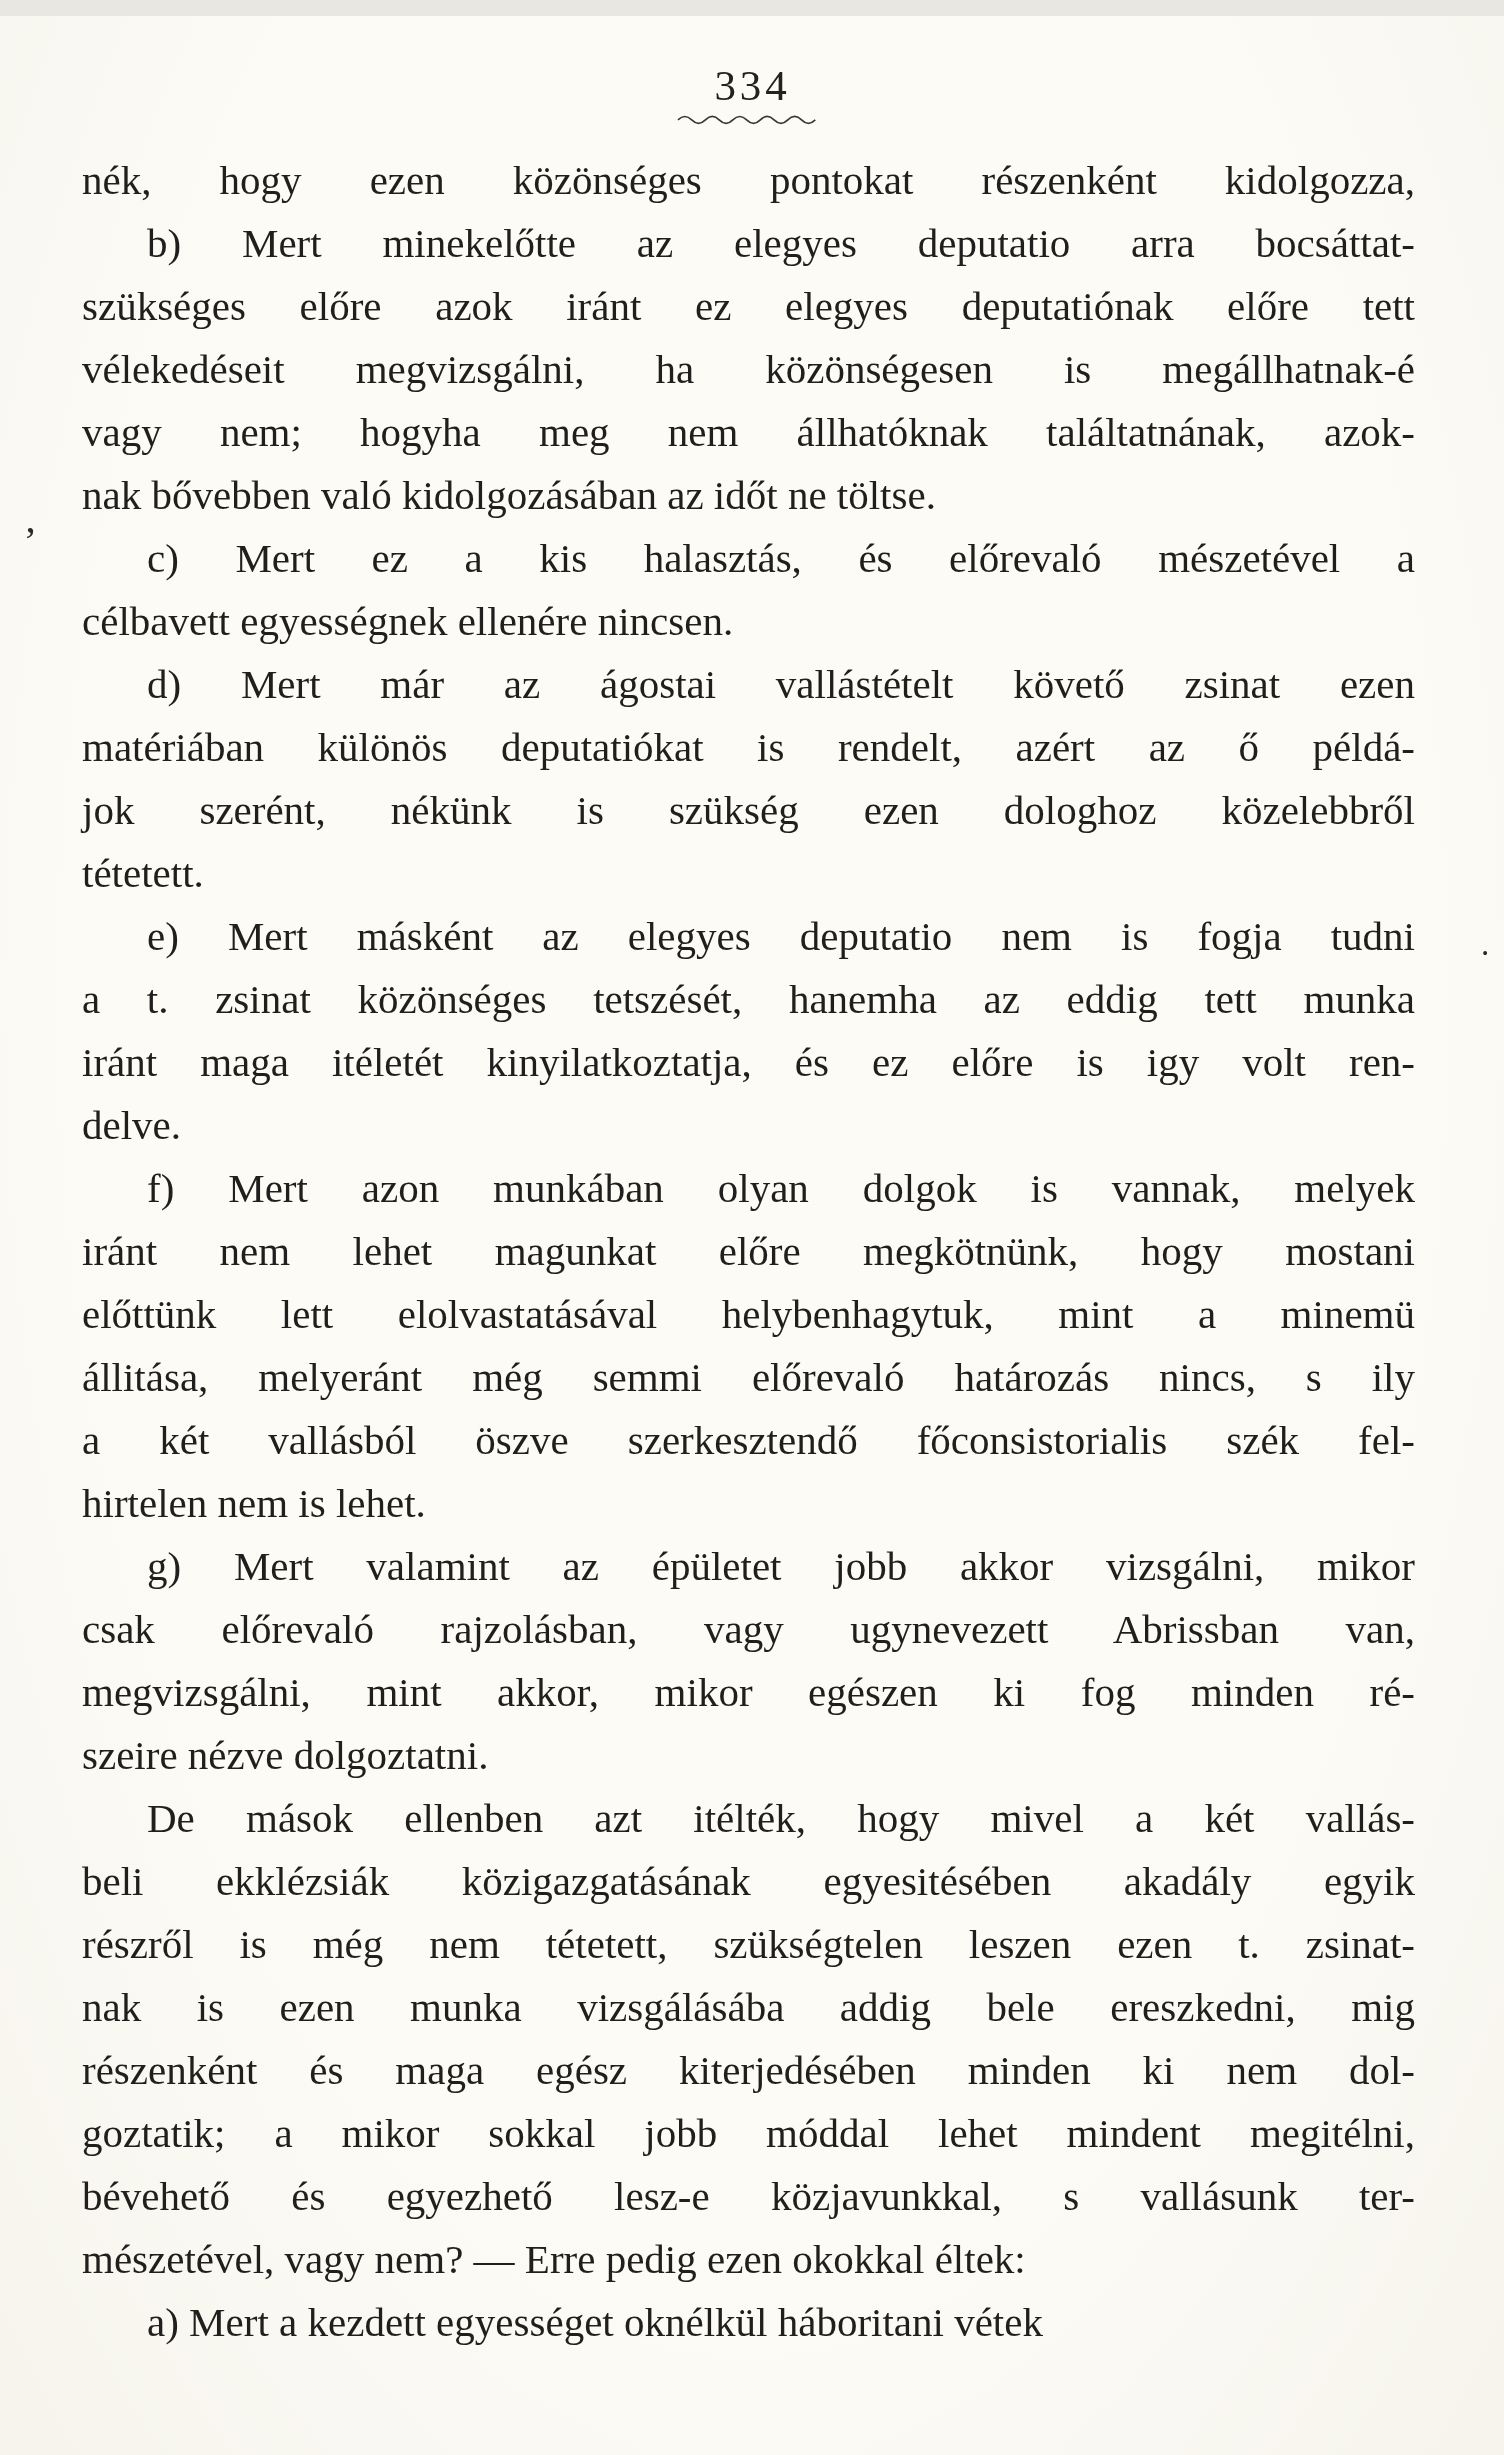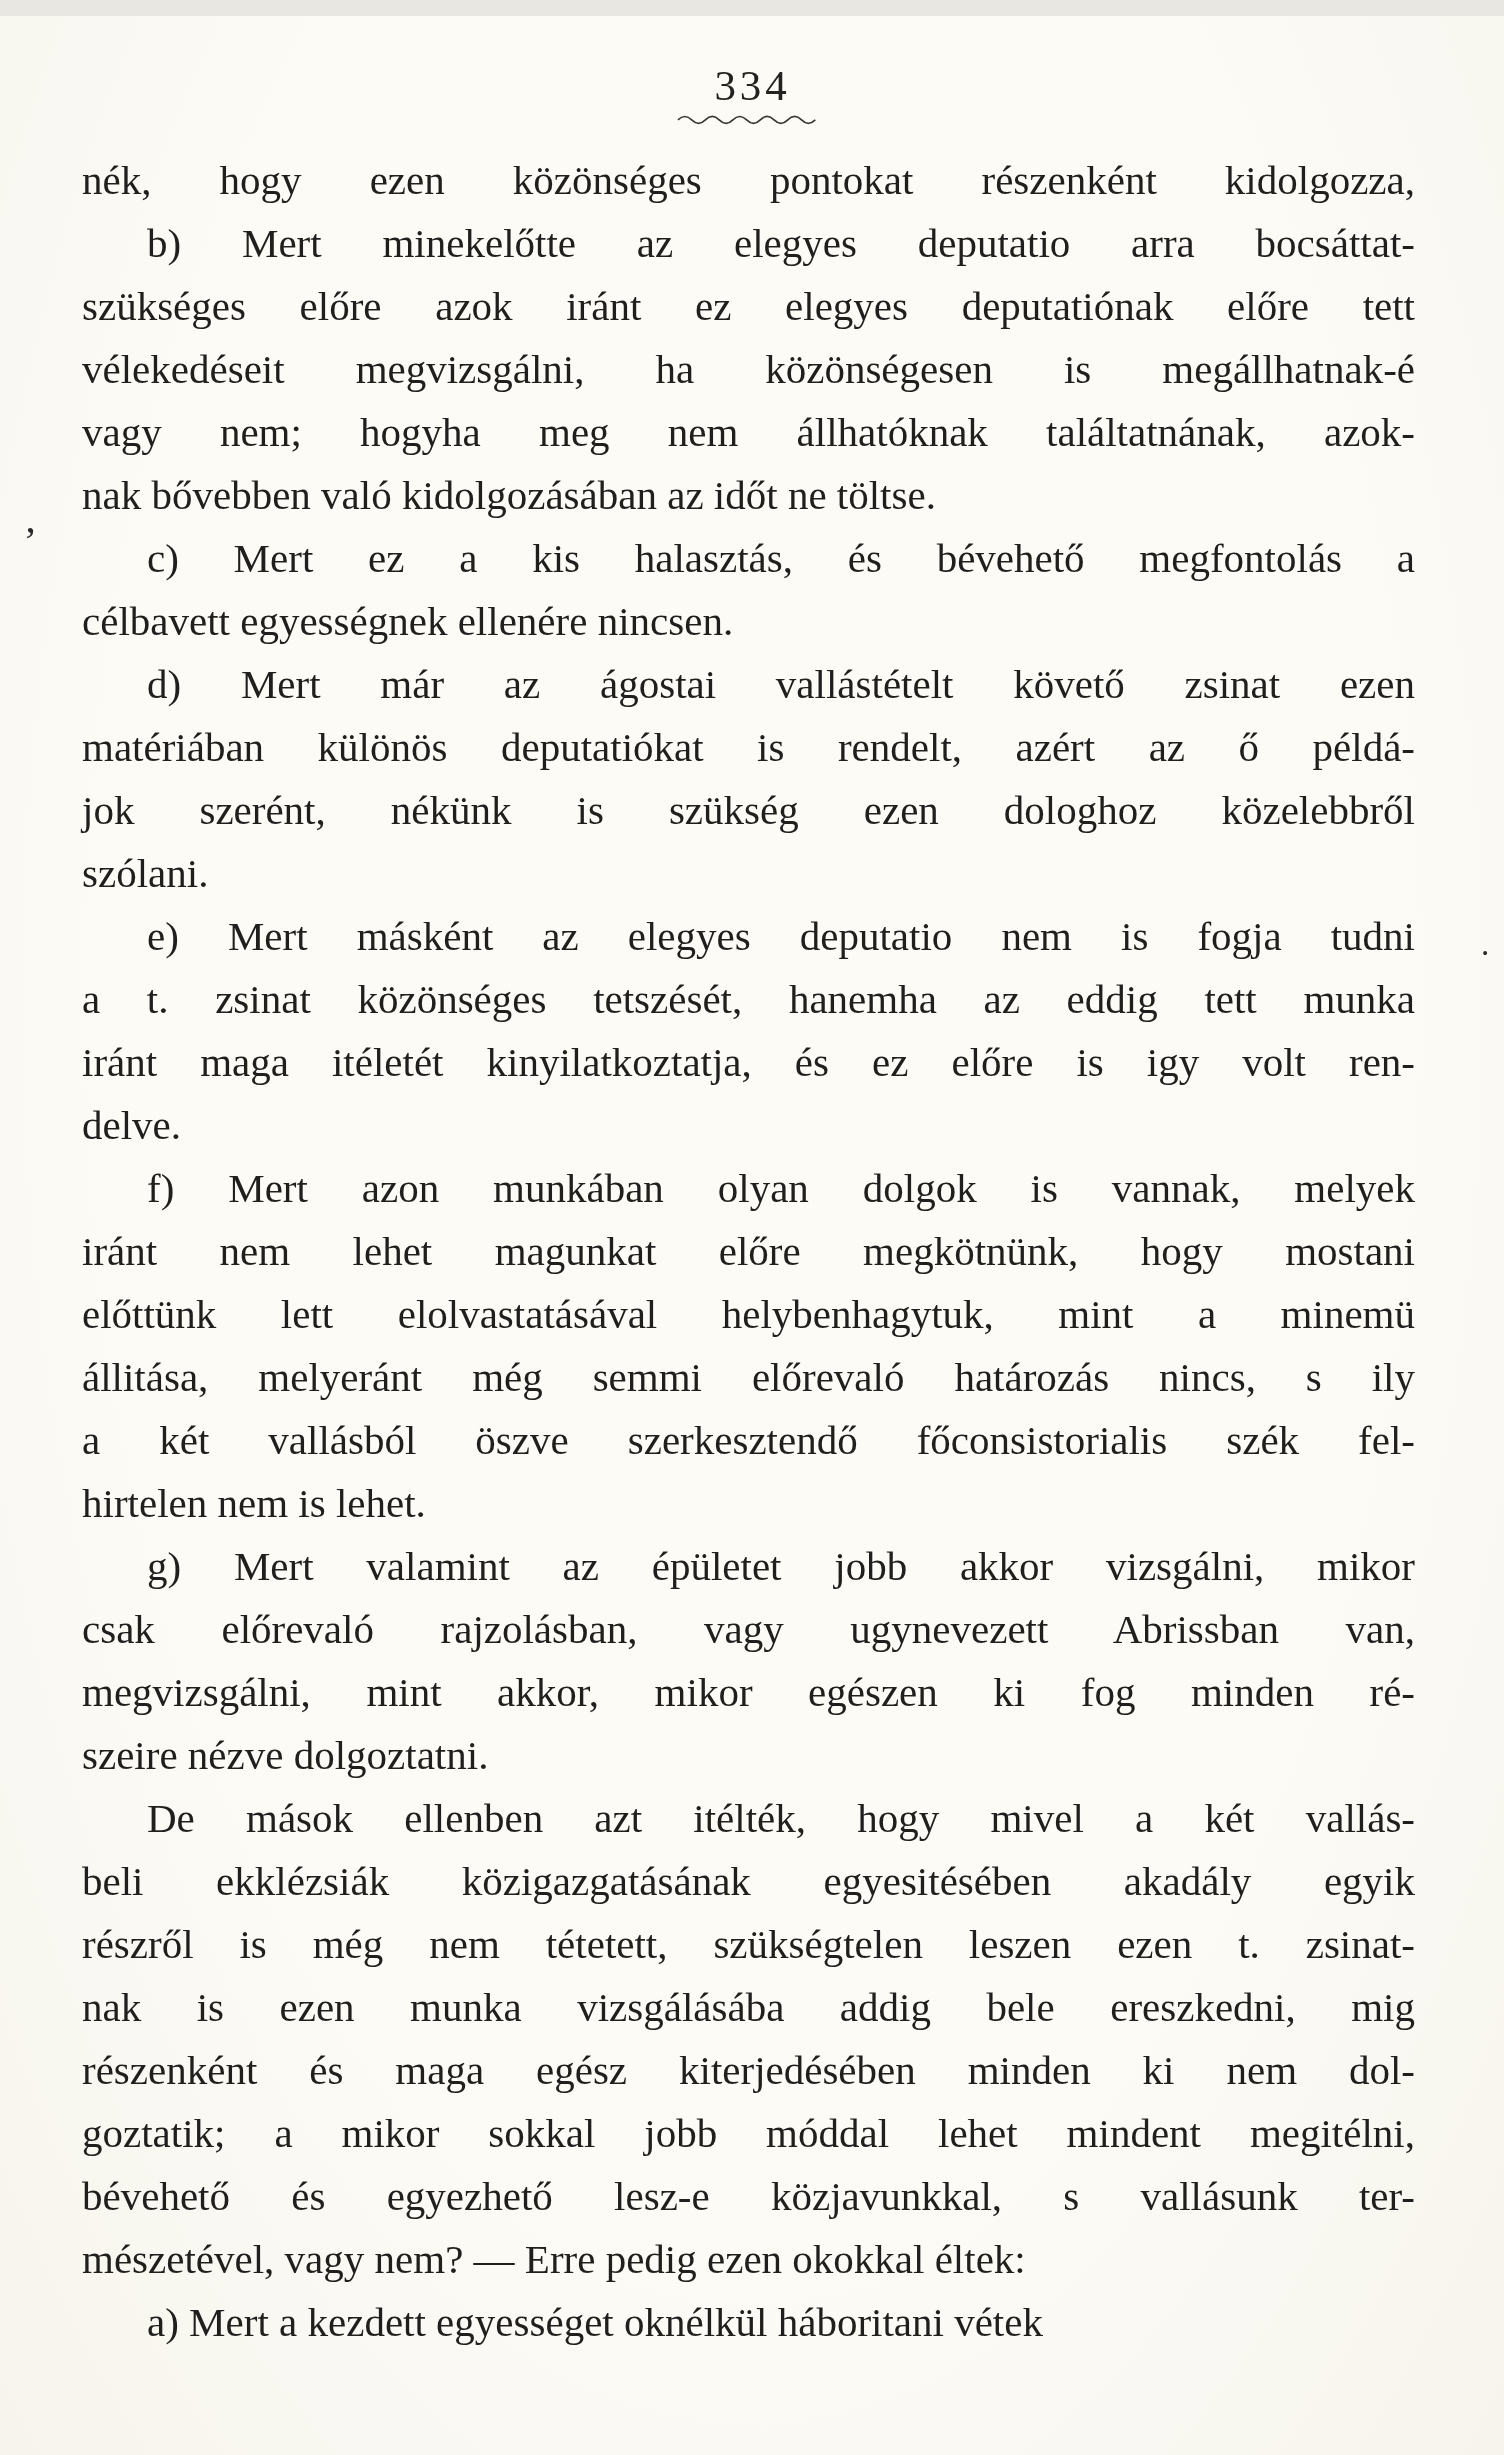--- a/index.html
+++ b/index.html
@@ -63,27 +63,27 @@
 
   <div class="text-block">
 
     <div class="line">nék, hogy ezen közönséges pontokat részenként kidolgozza,</div>
     <div class="line first">b) Mert minekelőtte az elegyes deputatio arra bocsáttat-</div>
     <div class="line">szükséges előre azok iránt ez elegyes deputatiónak előre tett</div>
     <div class="line">vélekedéseit megvizsgálni, ha közönségesen is megállhatnak-é</div>
     <div class="line">vagy nem; hogyha meg nem állhatóknak találtatnának, azok-</div>
     <div class="line lastline">nak bővebben való kidolgozásában az időt ne töltse.</div>
 
-    <div class="line first">c) Mert ez a kis halasztás, és bévehető megfontolás a</div>
+    <div class="line first">c) Mert ez a kis halasztás, és előrevaló mészetével a</div>
     <div class="line lastline">célbavett egyességnek ellenére nincsen.</div>
 
     <div class="line first">d) Mert már az ágostai vallástételt követő zsinat ezen</div>
     <div class="line">matériában különös deputatiókat is rendelt, azért az ő példá-</div>
     <div class="line">jok szerént, nékünk is szükség ezen dologhoz közelebbről</div>
-    <div class="line lastline">szólani.</div>
+    <div class="line lastline">tétetett.</div>
 
     <div class="line first">e) Mert másként az elegyes deputatio nem is fogja tudni</div>
     <div class="line">a t. zsinat közönséges tetszését, hanemha az eddig tett munka</div>
     <div class="line">iránt maga itéletét kinyilatkoztatja, és ez előre is igy volt ren-</div>
     <div class="line lastline">delve.</div>
 
     <div class="line first">f) Mert azon munkában olyan dolgok is vannak, melyek</div>
     <div class="line">iránt nem lehet magunkat előre megkötnünk, hogy mostani</div>
     <div class="line">előttünk lett elolvastatásával helybenhagytuk, mint a minemü</div>
     <div class="line">állitása, melyeránt még semmi előrevaló határozás nincs, s ily</div>

